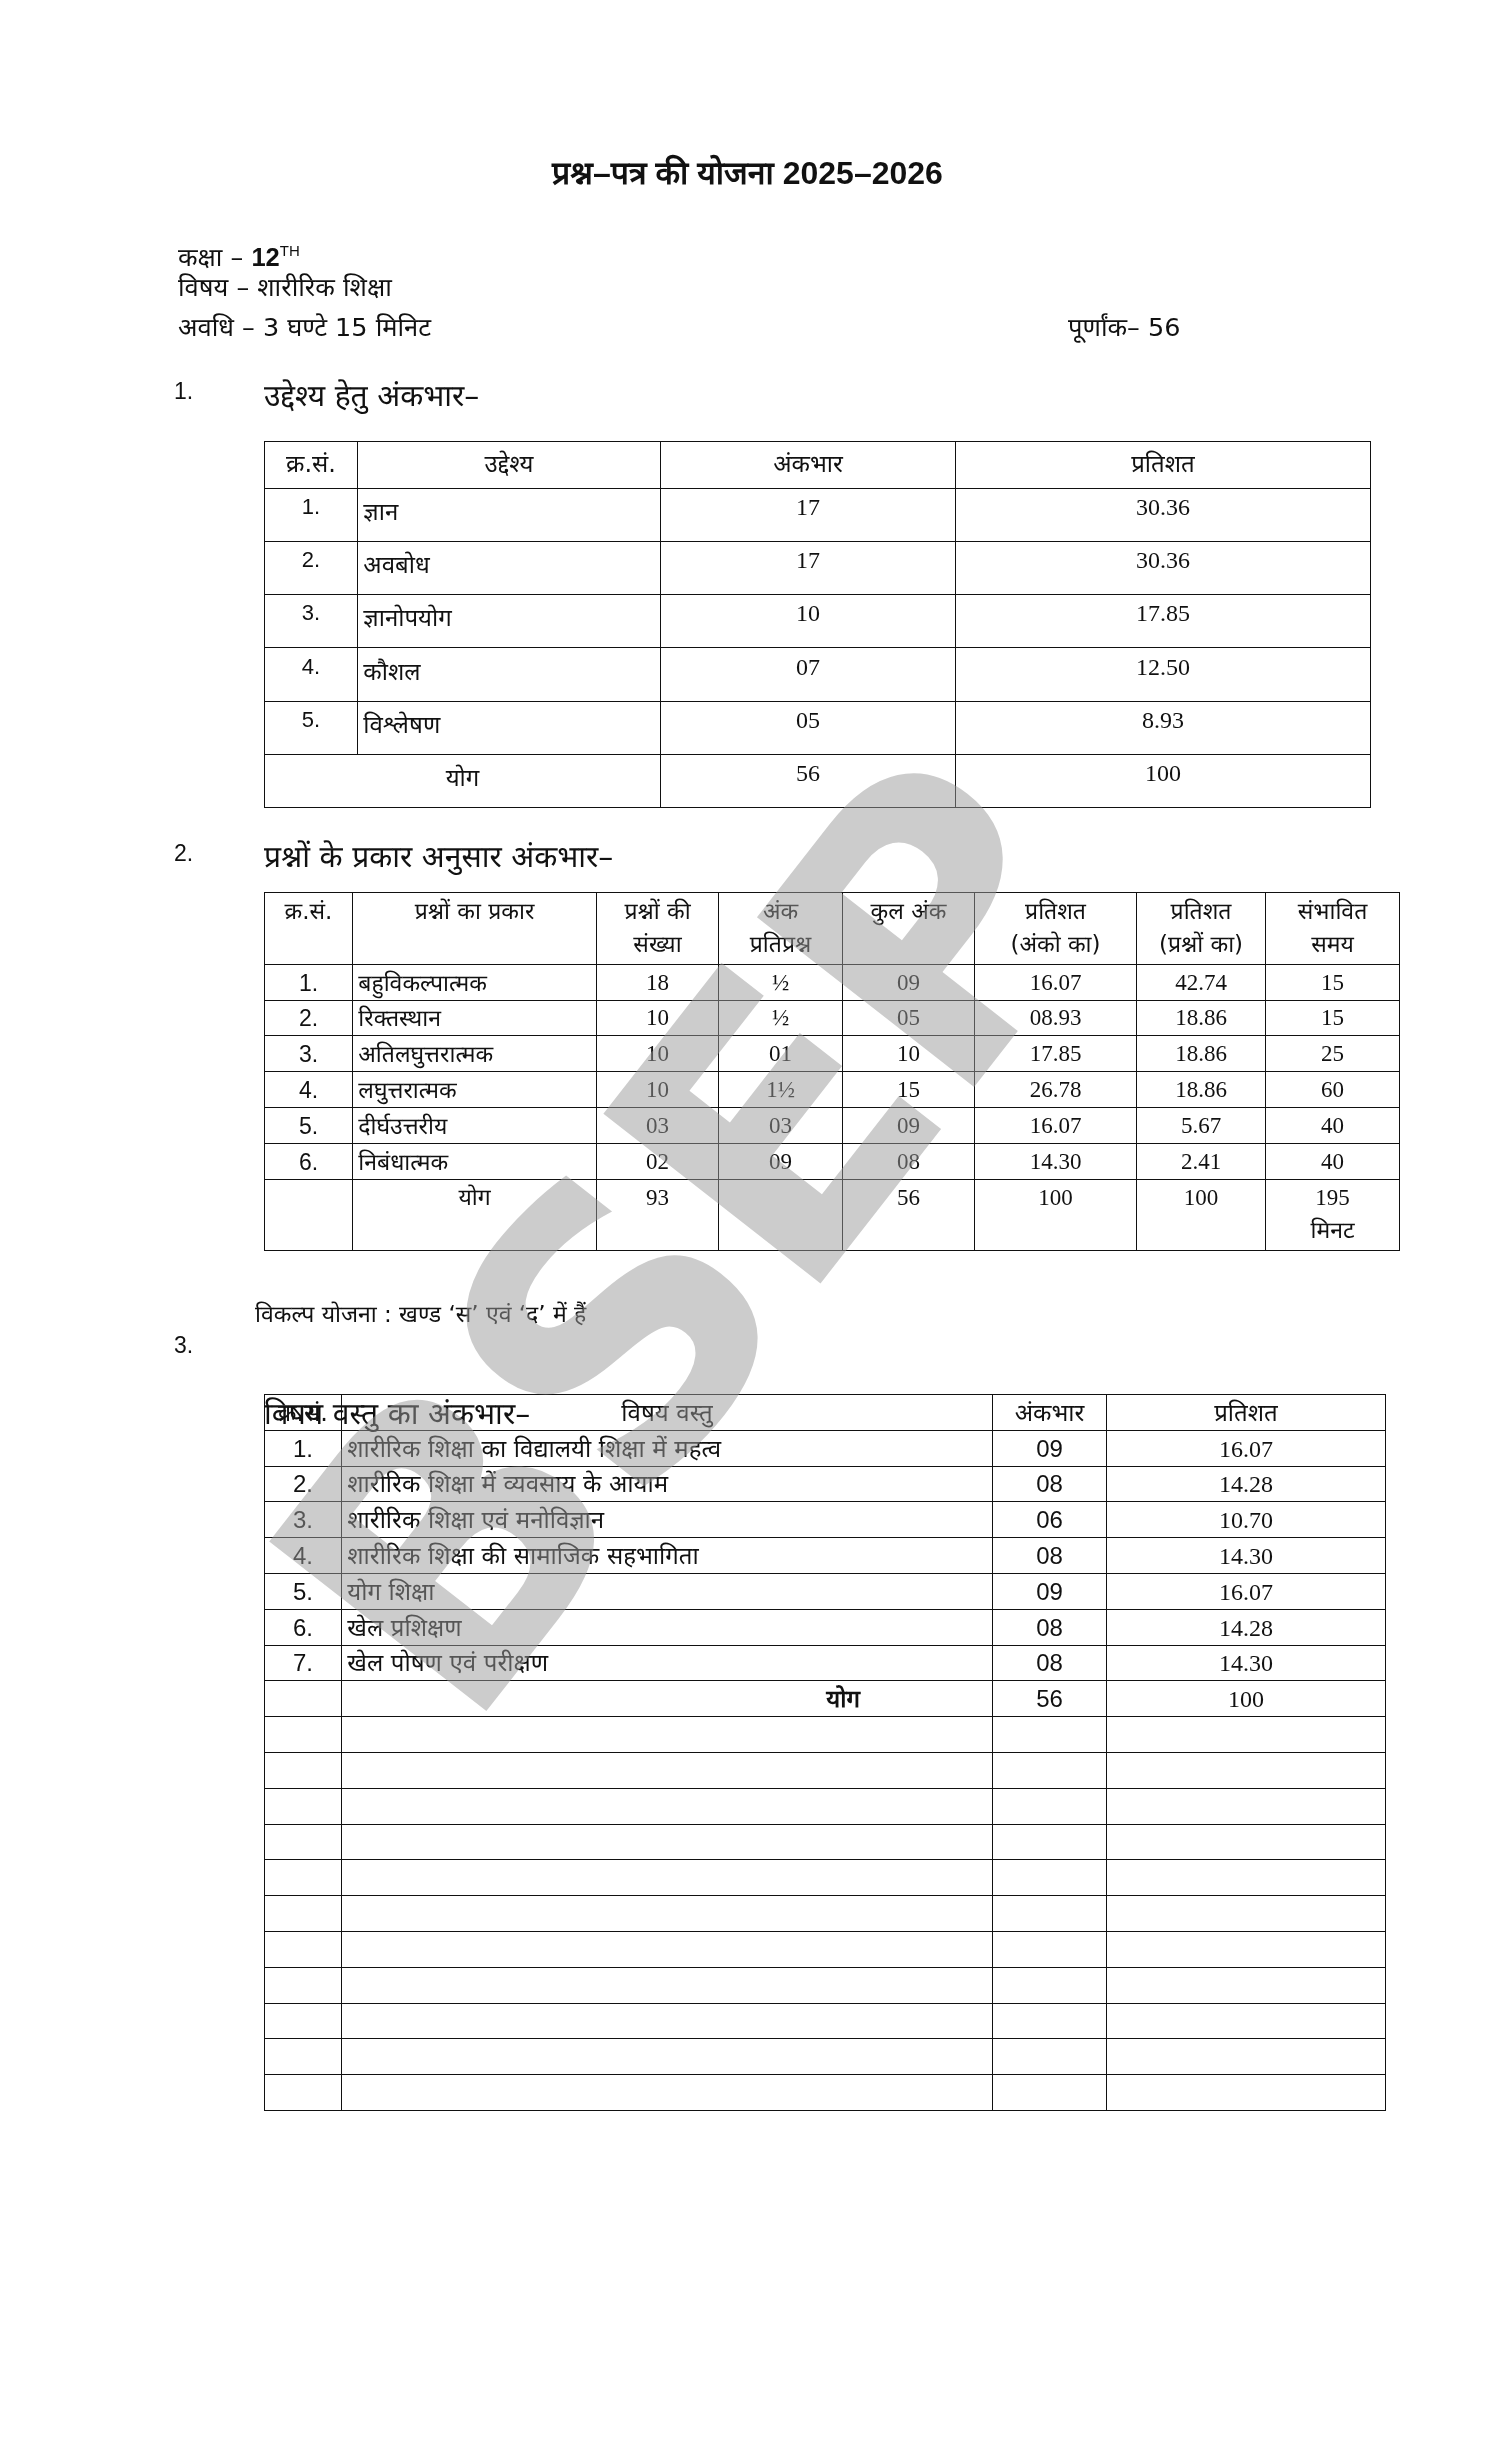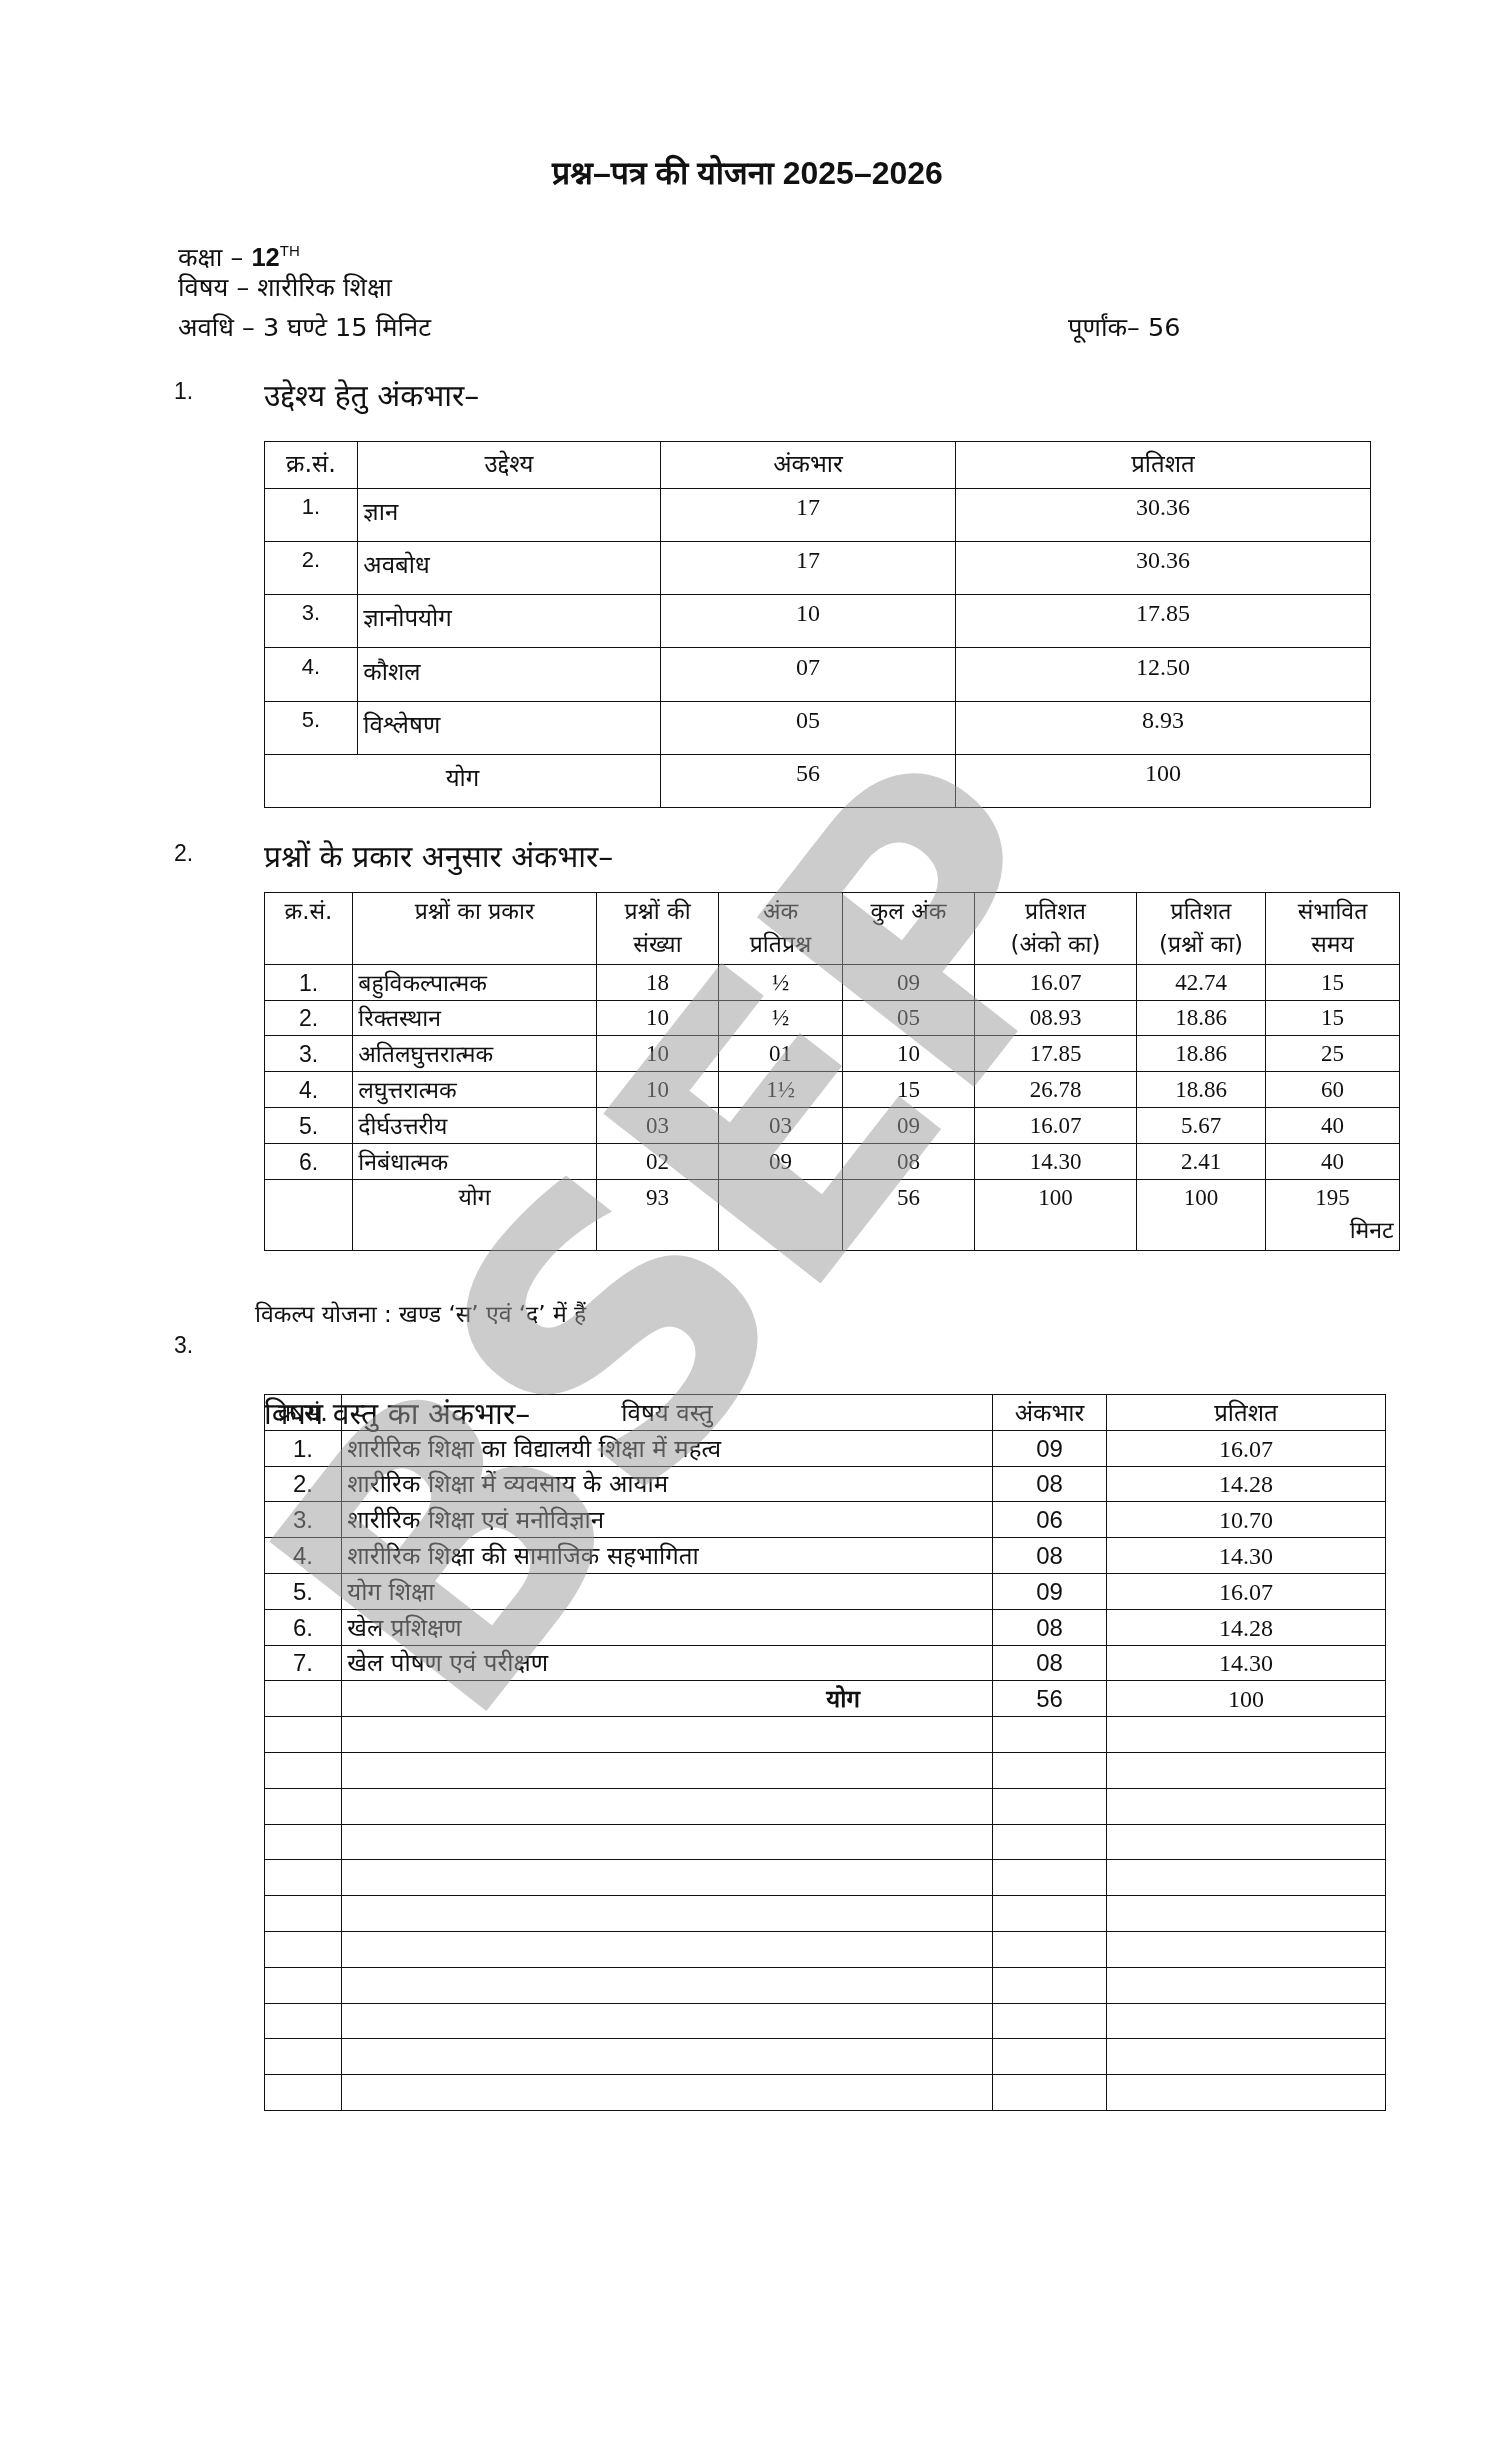--- a/index.html
+++ b/index.html
@@ -202,21 +202,21 @@
   <tr class="tot">
     <td></td>
     <td class="c">योग</td>
     <td class="num">93</td>
     <td></td>
     <td class="num">56</td>
     <td class="num">100</td>
     <td class="num">100</td>
     <td class="num">
           <div>195</div>
-          <div style="font-family:'DejaVu Sans',sans-serif;text-align:right;">मिनट</div>
+          <div style="font-family:'DejaVu Sans',sans-serif;">मिनट</div>
         </td>
   </tr>
 </tbody>
   </table>
 
 <div class="abs note" style="top:1266px;">विकल्प योजना : खण्ड ‘स’ एवं ‘द’ में हैं</div>
 
 <div class="abs secnum" style="top:1332px;">3.</div>
 <div class="abs sectitle" style="top:1392px;">विषय वस्तु का अंकभार–</div>
 

